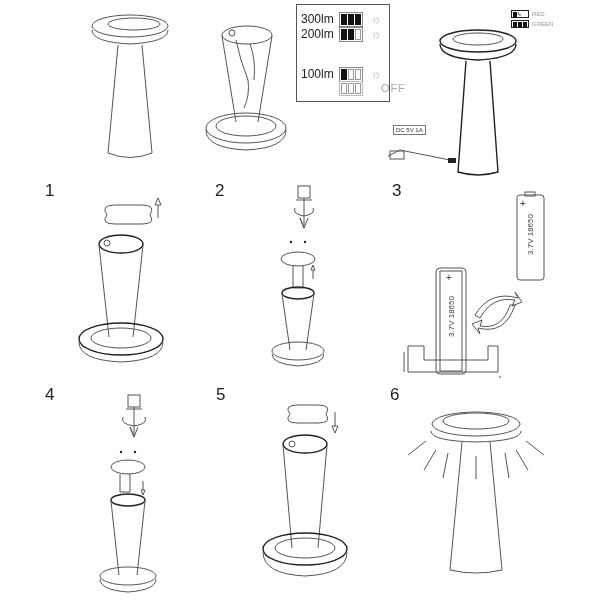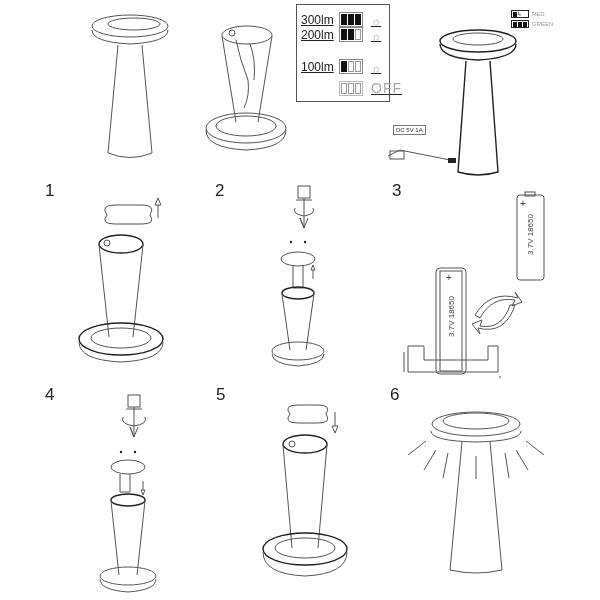--- a/index.html
+++ b/index.html
@@ -3,27 +3,27 @@
 <meta charset="utf-8">
 <style>
   html, body { margin:0; padding:0; background:#fff; }
   body { width:600px; height:600px; position:relative; overflow:hidden; font-family:"Liberation Sans", sans-serif; color:#222; }
   .abs { position:absolute; }
   svg { position:absolute; left:0; top:0; }
   .stroke { fill:none; stroke:#555; stroke-width:1; }
   .stroke-dark { fill:none; stroke:#222; stroke-width:1.4; }
   .step-num { position:absolute; font-size:17px; color:#222; font-family:"Liberation Sans", sans-serif; }
   .bright-box { position:absolute; left:296px; top:4px; width:92px; height:96px; border:1px solid #555; background:#fff; }
-  .bright-row { position:absolute; left:4px; height:16px; display:flex; align-items:flex-end; font-size:12px; color:#222;text-decoration:underline; }
+  .bright-row { position:absolute; left:4px; height:16px; display:flex; align-items:center; font-size:12px; color:#222; }
   .bright-row .lbl { width:38px; }
   .bars { display:flex; border:1px solid #888; padding:1px; gap:1px; height:11px; }
   .bar { width:6px; height:11px; border:1px solid #999; box-sizing:border-box; background:#fff; }
   .bar.on { background:#111; border-color:#111; }
   .sun { font-size:11px; color:#aaa; margin-left:8px; }
-  .off { font-size:14px; color:#aaa; margin-left:8px; letter-spacing:1px; }
+  .off { font-size:11px; color:#aaa; margin-left:18px; letter-spacing:1px; }
   .legend { position:absolute; left:511px; top:9px; font-size:6px; color:#999; }
   .legend .row { display:flex; align-items:center; height:10px; }
   .legend .bat { width:16px; height:6px; border:1px solid #222; margin-right:3px; display:flex; }
   .legend .cell { flex:1; background:#111; margin:0.5px; }
   .dc-label { position:absolute; left:393px; top:125px; font-size:6px; border:1px solid #777; padding:1px 2px; color:#333; }
   .batt-label { font-size:8px; color:#444; }
 </style>
 </head>
 <body>
 
@@ -140,21 +140,21 @@
   </div>
   <div class="bright-row" style="top:21px">
     <span class="lbl">200lm</span>
     <span class="bars">
         <span class="bar on"></span>
         <span class="bar on"></span>
         <span class="bar"></span>
       </span>
     <span class="sun">☼</span>
   </div>
-  <div class="bright-row" style="top:53px">
+  <div class="bright-row" style="top:61px">
     <span class="lbl">100lm</span>
     <span class="bars">
         <span class="bar on"></span>
         <span class="bar"></span>
         <span class="bar"></span>
       </span>
     <span class="sun">☼</span>
   </div>
   <div class="bright-row" style="top:75px">
     <span class="lbl"></span>

